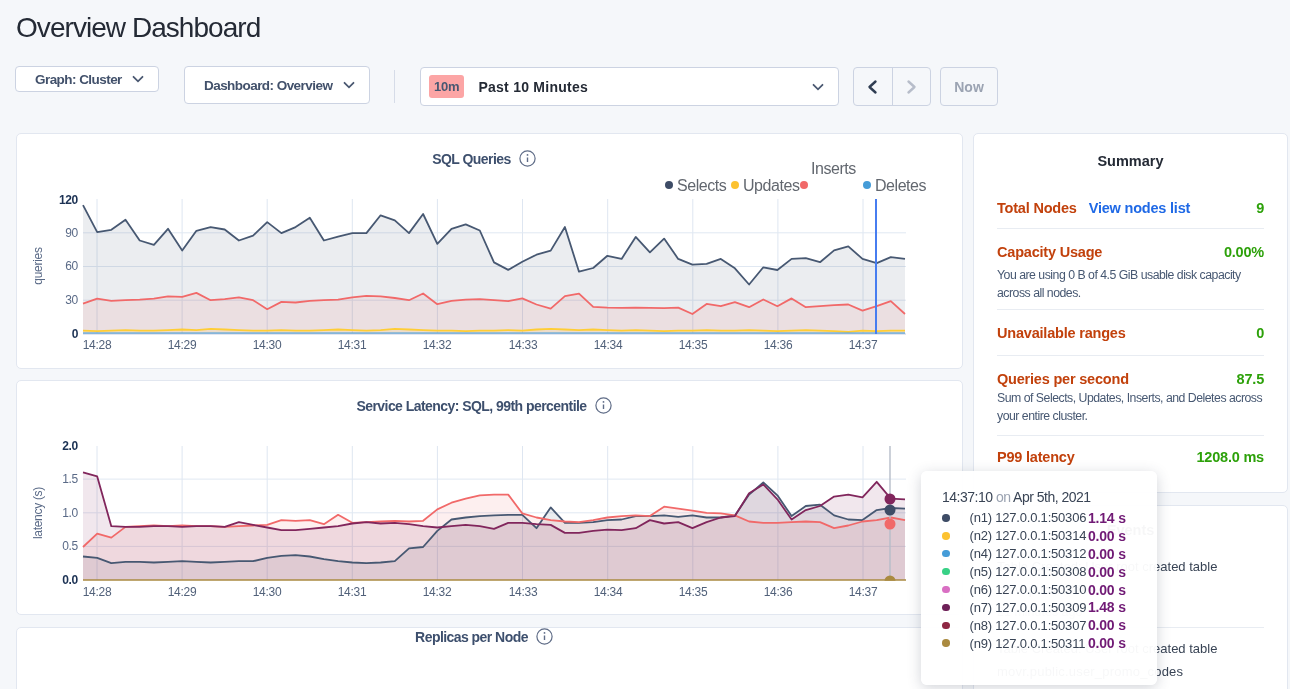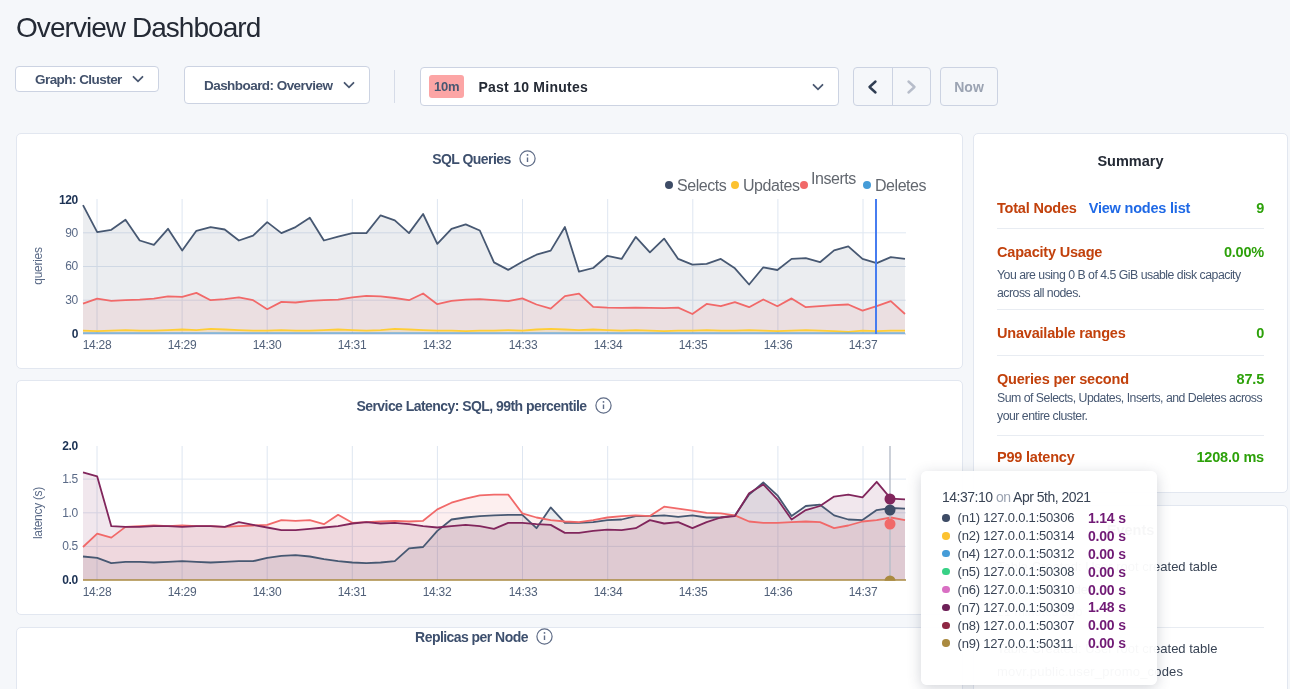--- a/index.html
+++ b/index.html
@@ -27,21 +27,21 @@
   line-height:18px; letter-spacing:-0.5px; white-space:nowrap; }
 .sdiv { position:absolute; left:997px; width:267px; height:1px; background:#e8ecf2; }
 .tooltip { position:absolute; left:921px; top:471px; width:236px; height:214px;
   background:rgba(255,255,255,0.96); border-radius:6px;
   box-shadow:0 3px 14px rgba(50,60,80,0.22); z-index:50; }
 .tthead { position:absolute; left:21px; top:18px; font-size:14px; color:#394455; letter-spacing:-0.5px; white-space:nowrap;}
 .tthead .on { color:#9aa2b1; }
 .ttrows { position:absolute; left:0; top:38px; width:236px; }
 .ttrow { height:17.9px; display:flex; align-items:center; }
 .ttdot { width:7.5px; height:7.5px; border-radius:50%; margin-left:21px; flex:none; }
-.ttaddr { font-size:13px; color:#394455; margin-left:8px; letter-spacing:-0.2px; white-space:nowrap;}
+.ttaddr { font-size:13px; color:#394455; margin-left:20px; letter-spacing:-0.2px; white-space:nowrap;}
 .ttval { font-size:14px; font-weight:700; color:#701a75; position:absolute; left:167px; letter-spacing:-0.2px;}
 .evline { position:absolute; left:997px; width:246px; font-size:13px; color:#394455; letter-spacing:0; white-space:nowrap;}
 </style></head>
 <body>
 <h1>Overview Dashboard</h1>
 
 <div class="btn" style="left:15px;top:66px;width:144px;height:26px;padding:0 14px 0 19px;justify-content:space-between">
   <span style="letter-spacing:-0.55px">Graph: Cluster</span>
     <svg width="12" height="8" viewBox="0 0 12 8">
       <polyline points="1.5,1.8 6,6.3 10.5,1.8" fill="none" stroke="#4a5871" stroke-width="1.8" stroke-linecap="round"></polyline>
@@ -98,21 +98,21 @@
         <line x1="8.5" y1="7.5" x2="8.5" y2="12" stroke="#5f6c87" stroke-width="1.4"></line>
         <circle cx="8.5" cy="4.9" r="0.9" fill="#5f6c87"></circle>
       </svg></span></div>
 
 <div class="abs" style="left:0;top:0">
     <span class="abs ldot" style="left:664.5px;top:180.5px;background:#3e4c66"></span>
     <span class="abs llb" style="left:677px;top:177px">Selects</span>
     <span class="abs ldot" style="left:731px;top:180.5px;background:#fcc231"></span>
     <span class="abs llb" style="left:743px;top:177px">Updates</span>
     <span class="abs ldot" style="left:800px;top:180.5px;background:#f16969"></span>
-    <span class="abs llb" style="left:811px;top:170px">Inserts</span>
+    <span class="abs llb" style="left:811px;top:160px">Inserts</span>
     <span class="abs ldot" style="left:863px;top:180.5px;background:#459cd8"></span>
     <span class="abs llb" style="left:875px;top:177px">Deletes</span>
   </div>
 <svg class="abs" style="left:16px;top:133px" width="946" height="236" viewBox="16 133 946 236">
 <line x1="97.0" y1="199" x2="97.0" y2="334" stroke="#dee6f1" stroke-width="1"></line>
 <line x1="182.1" y1="199" x2="182.1" y2="334" stroke="#dee6f1" stroke-width="1"></line>
 <line x1="267.2" y1="199" x2="267.2" y2="334" stroke="#dee6f1" stroke-width="1"></line>
 <line x1="352.3" y1="199" x2="352.3" y2="334" stroke="#dee6f1" stroke-width="1"></line>
 <line x1="437.4" y1="199" x2="437.4" y2="334" stroke="#dee6f1" stroke-width="1"></line>
 <line x1="522.5" y1="199" x2="522.5" y2="334" stroke="#dee6f1" stroke-width="1"></line>

